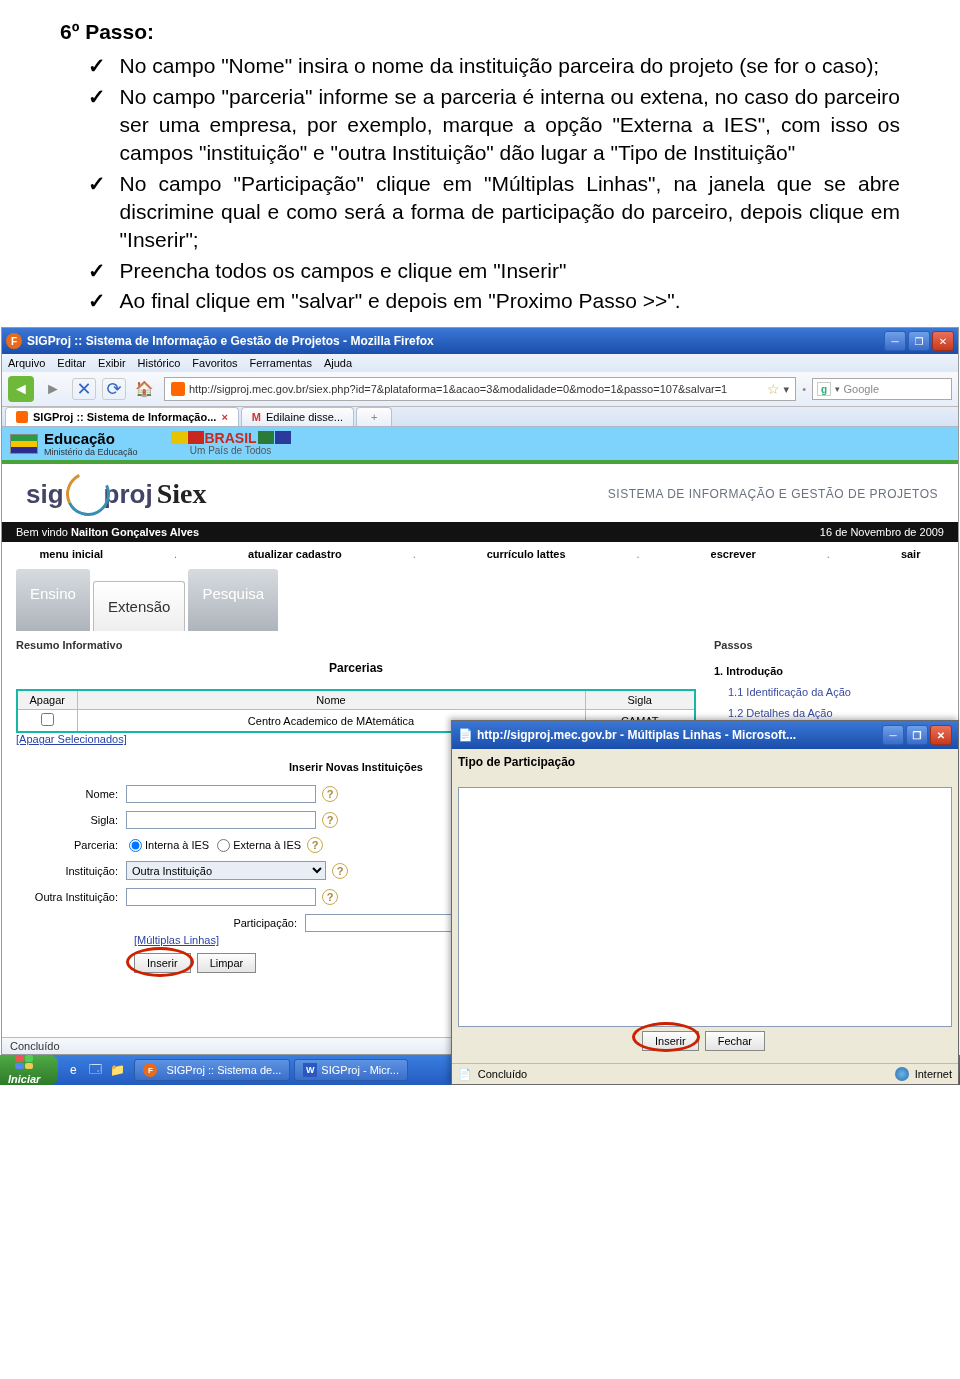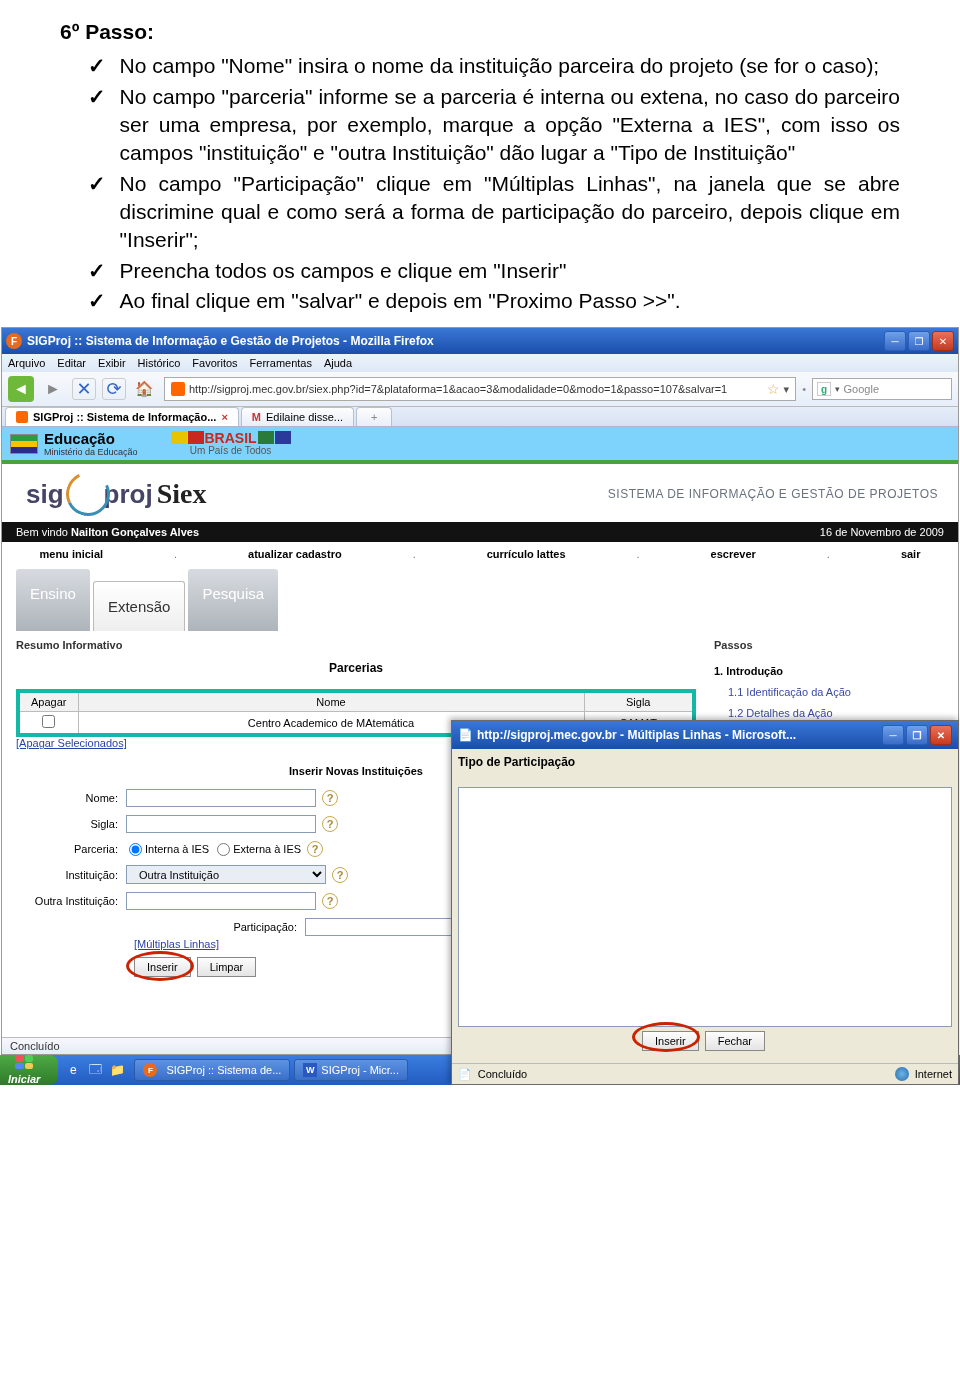--- a/index.html
+++ b/index.html
@@ -78,30 +78,30 @@
   .main-right { width: 230px; }
   
   .section-title { font-size:11px; font-weight:bold; color:#333; margin: 4px 0 10px 0; }
   .passos-list { font-size:11px; color:#2943a5; line-height:1.9; }
   .passos-list .item { padding-left: 0; }
   .passos-list .item.indent1 { padding-left:14px; color:#3a4a9f; }
   .passos-list .item.indent2 { padding-left:34px; color:#3a4a9f; }
   .passos-list .item.current { font-weight:bold; }
   
   .parcerias-title { text-align:center; font-weight:bold; font-size:12px; margin-bottom:14px; }
-  .p-table { width:100%; border:4px solid #14b8a6; border-collapse:collapse; font-size:11px; }
+  .p-table { width:100%; border:2px solid #14b8a6; border-collapse:collapse; font-size:11px; }
   .p-table th, .p-table td { border:1px solid #bbb; padding:3px 6px; text-align:center; }
   .p-table th { background:#f2f2f2; font-weight:normal; }
   .link-small { color:#2943a5; text-decoration:underline; font-size:11px; }
   
   .insert-title { text-align:center; font-weight:bold; font-size:11px; margin:16px 0 12px 0; }
   .form-row { display:flex; align-items:center; margin-bottom:8px; font-size:11px; }
   .form-label { width:110px; text-align:right; padding-right:8px; }
   .form-input { border:1px solid #8a9bb5; background:#fff; height:18px; width:190px; }
-  .form-select { border:1px solid #8a9bb5; background:#e9eef6; height:19px; width:200px; font-size:11px; padding:1px 8px;}
+  .form-select { border:1px solid #8a9bb5; background:#e9eef6; height:19px; width:200px; font-size:11px; padding:1px 1px;}
   .help-icon { width:16px; height:16px; border:1px solid #c7a84b; border-radius:50%; color:#a8893a; display:inline-flex; align-items:center; justify-content:center; font-size:11px; font-weight:bold; margin-left:6px;}
   .radio { margin: 0 3px; }
   
   .btn-row { margin-left: 118px; margin-top:4px;}
   .mlink { color:#2943a5; text-decoration:underline; font-size:11px; margin-left:118px; display:inline-block; margin-bottom:3px;}
   .btn { display:inline-block; border:1px solid #888; background:linear-gradient(#fdfdfd,#e4e4e4); padding:3px 12px; font-size:11px; margin-right:3px;}
   .oval { position:absolute; border:3px solid #c20; border-radius:50%; }
   
   .statusbar { border-top:1px solid #bbb; background:linear-gradient(#f6f8fc,#e6ecf5); padding:2px 8px; font-size:11px; color:#333; }
   

